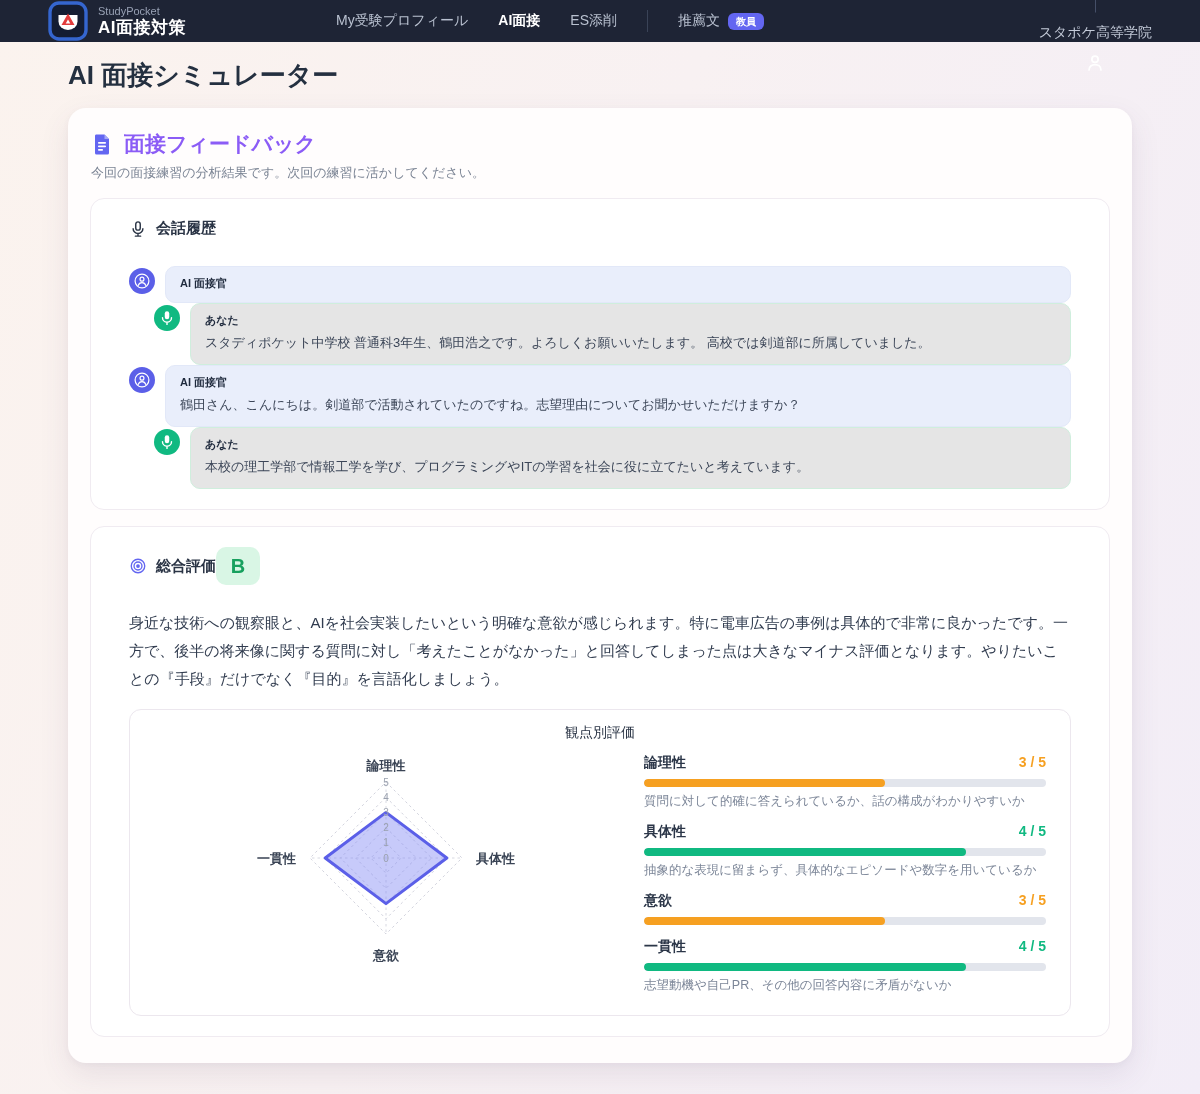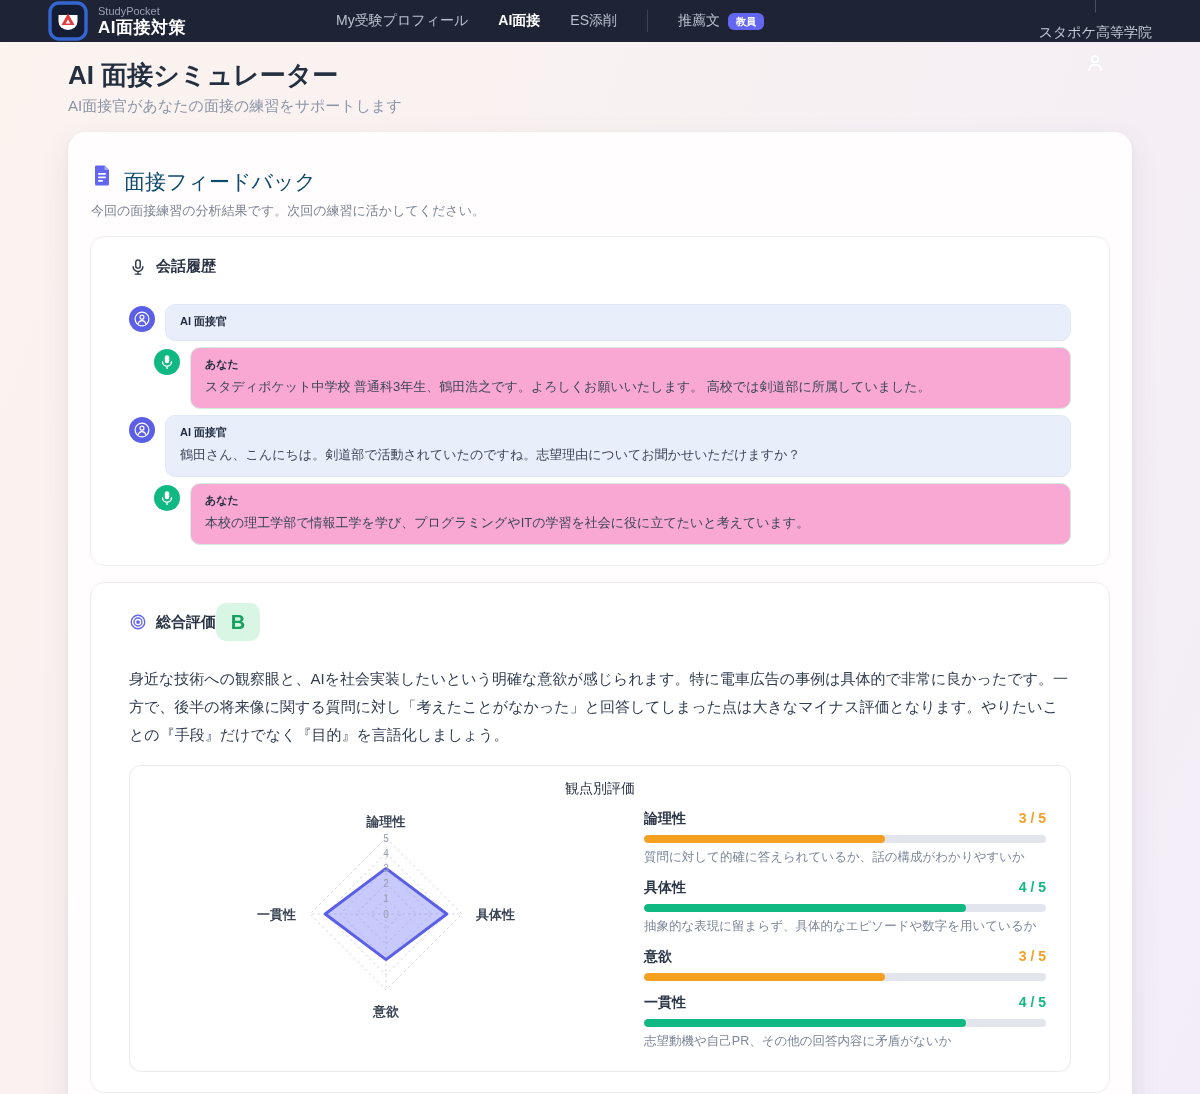--- a/index.html
+++ b/index.html
@@ -40,44 +40,44 @@
   .page-subtitle { font-size:15px; color:#8b94a7; margin-top:5px; }
 
   
   .outer-card {
     margin:16px 68px 0; background:#fffdfd; border-radius:18px;
     box-shadow:0 12px 30px rgba(90,70,110,.10), 0 2px 6px rgba(90,70,110,.05);
     padding:22px 22px 26px;
   }
   .card-head { display:flex; align-items:center; gap:10px; }
   .doc-icon { width:24px; height:24px; display:block; }
-  .card-title { font-size:21px; font-weight:400; color:#0c4a6e;margin-top:14px; }
+  .card-title { font-size:21px; font-weight:700; color:#8b5cf6; }
   .card-subtitle { font-size:13px; color:#7b8494; margin:6px 0 0 1px; }
 
   
   .inner-card {
     background:#ffffff; border:1px solid #f0ebf1; border-radius:14px;
     padding:20px 38px; margin-top:16px;
   }
   .section-head { display:flex; align-items:center; gap:9px; }
   .section-title { font-size:15px; font-weight:700; color:#2a3445; }
   .mic-head-icon, .target-icon { width:18px; height:18px; display:block; }
 
   
-  .messages { margin-top:28px; display:flex; flex-direction:column; gap:6px; }
+  .messages { margin-top:28px; display:flex; flex-direction:column; gap:0; }
   .msg-row { display:flex; align-items:flex-start; gap:10px; }
   .msg-row.user { margin-left:25px; }
   .avatar { width:26px; height:26px; border-radius:50%; flex:0 0 26px;
     display:flex; align-items:center; justify-content:center; margin-top:2px; }
   .avatar.ai { background:#5b5fe8; }
   .avatar.user { background:#10b981; }
   .avatar svg { width:18px; height:18px; display:block; }
   .bubble { flex:1; border-radius:10px; padding:9px 14px 11px; }
   .bubble.ai { background:#e9eefb; border:1px solid #e2e8f8; }
-  .bubble.user { background:#f9a8d4; border:1px solid #cfeedd; }
+  .bubble.user { background:#e5e5e5; border:1px solid #cfeedd; }
   .speaker { font-size:11px; font-weight:700; color:#1f2a3d; }
   .msg-text { font-size:13px; color:#3c4658; margin-top:5px; line-height:1.55; }
 
   
   .overall-head { display:flex; align-items:center; justify-content:flex-start; }
   .grade-badge {
     min-width:44px; height:38px; border-radius:10px; background:#d9f6e5;
     color:#17a05e; font-size:20px; font-weight:700;
     display:flex; align-items:center; justify-content:center; padding:0 12px;
   }
@@ -131,21 +131,20 @@
     <span class="nav-user-org">スタポケ高等学院</span>
     <svg class="person-icon" viewBox="0 0 24 24" fill="none" stroke="#ffffff" stroke-width="1.9" stroke-linecap="round">
       <circle cx="12" cy="8" r="3.4"></circle>
       <path d="M5.5 19.5 c0-3.6 2.9-5.8 6.5-5.8 s6.5 2.2 6.5 5.8"></path>
     </svg>
   </div>
 </nav>
 
 <header class="page-head">
   <h1 class="page-title">AI 面接シミュレーター</h1>
-  <p class="page-subtitle">AI面接官があなたの面接の練習をサポートします</p>
 </header>
 
 <section class="outer-card">
   <div class="card-head">
     <svg class="doc-icon" viewBox="0 0 24 24">
       <path d="M6 2.5 h8.5 L19 7 v14 a1.5 1.5 0 0 1 -1.5 1.5 h-11 A1.5 1.5 0 0 1 5 21 V4 a1.5 1.5 0 0 1 1 -1.5z" fill="#6366f1"></path>
       <path d="M14.5 2.5 V7 H19z" fill="#a5a8f7"></path>
       <rect x="8" y="10" width="8" height="1.7" rx=".8" fill="#ffffff"></rect>
       <rect x="8" y="13.5" width="8" height="1.7" rx=".8" fill="#ffffff"></rect>
       <rect x="8" y="17" width="5" height="1.7" rx=".8" fill="#ffffff"></rect>

